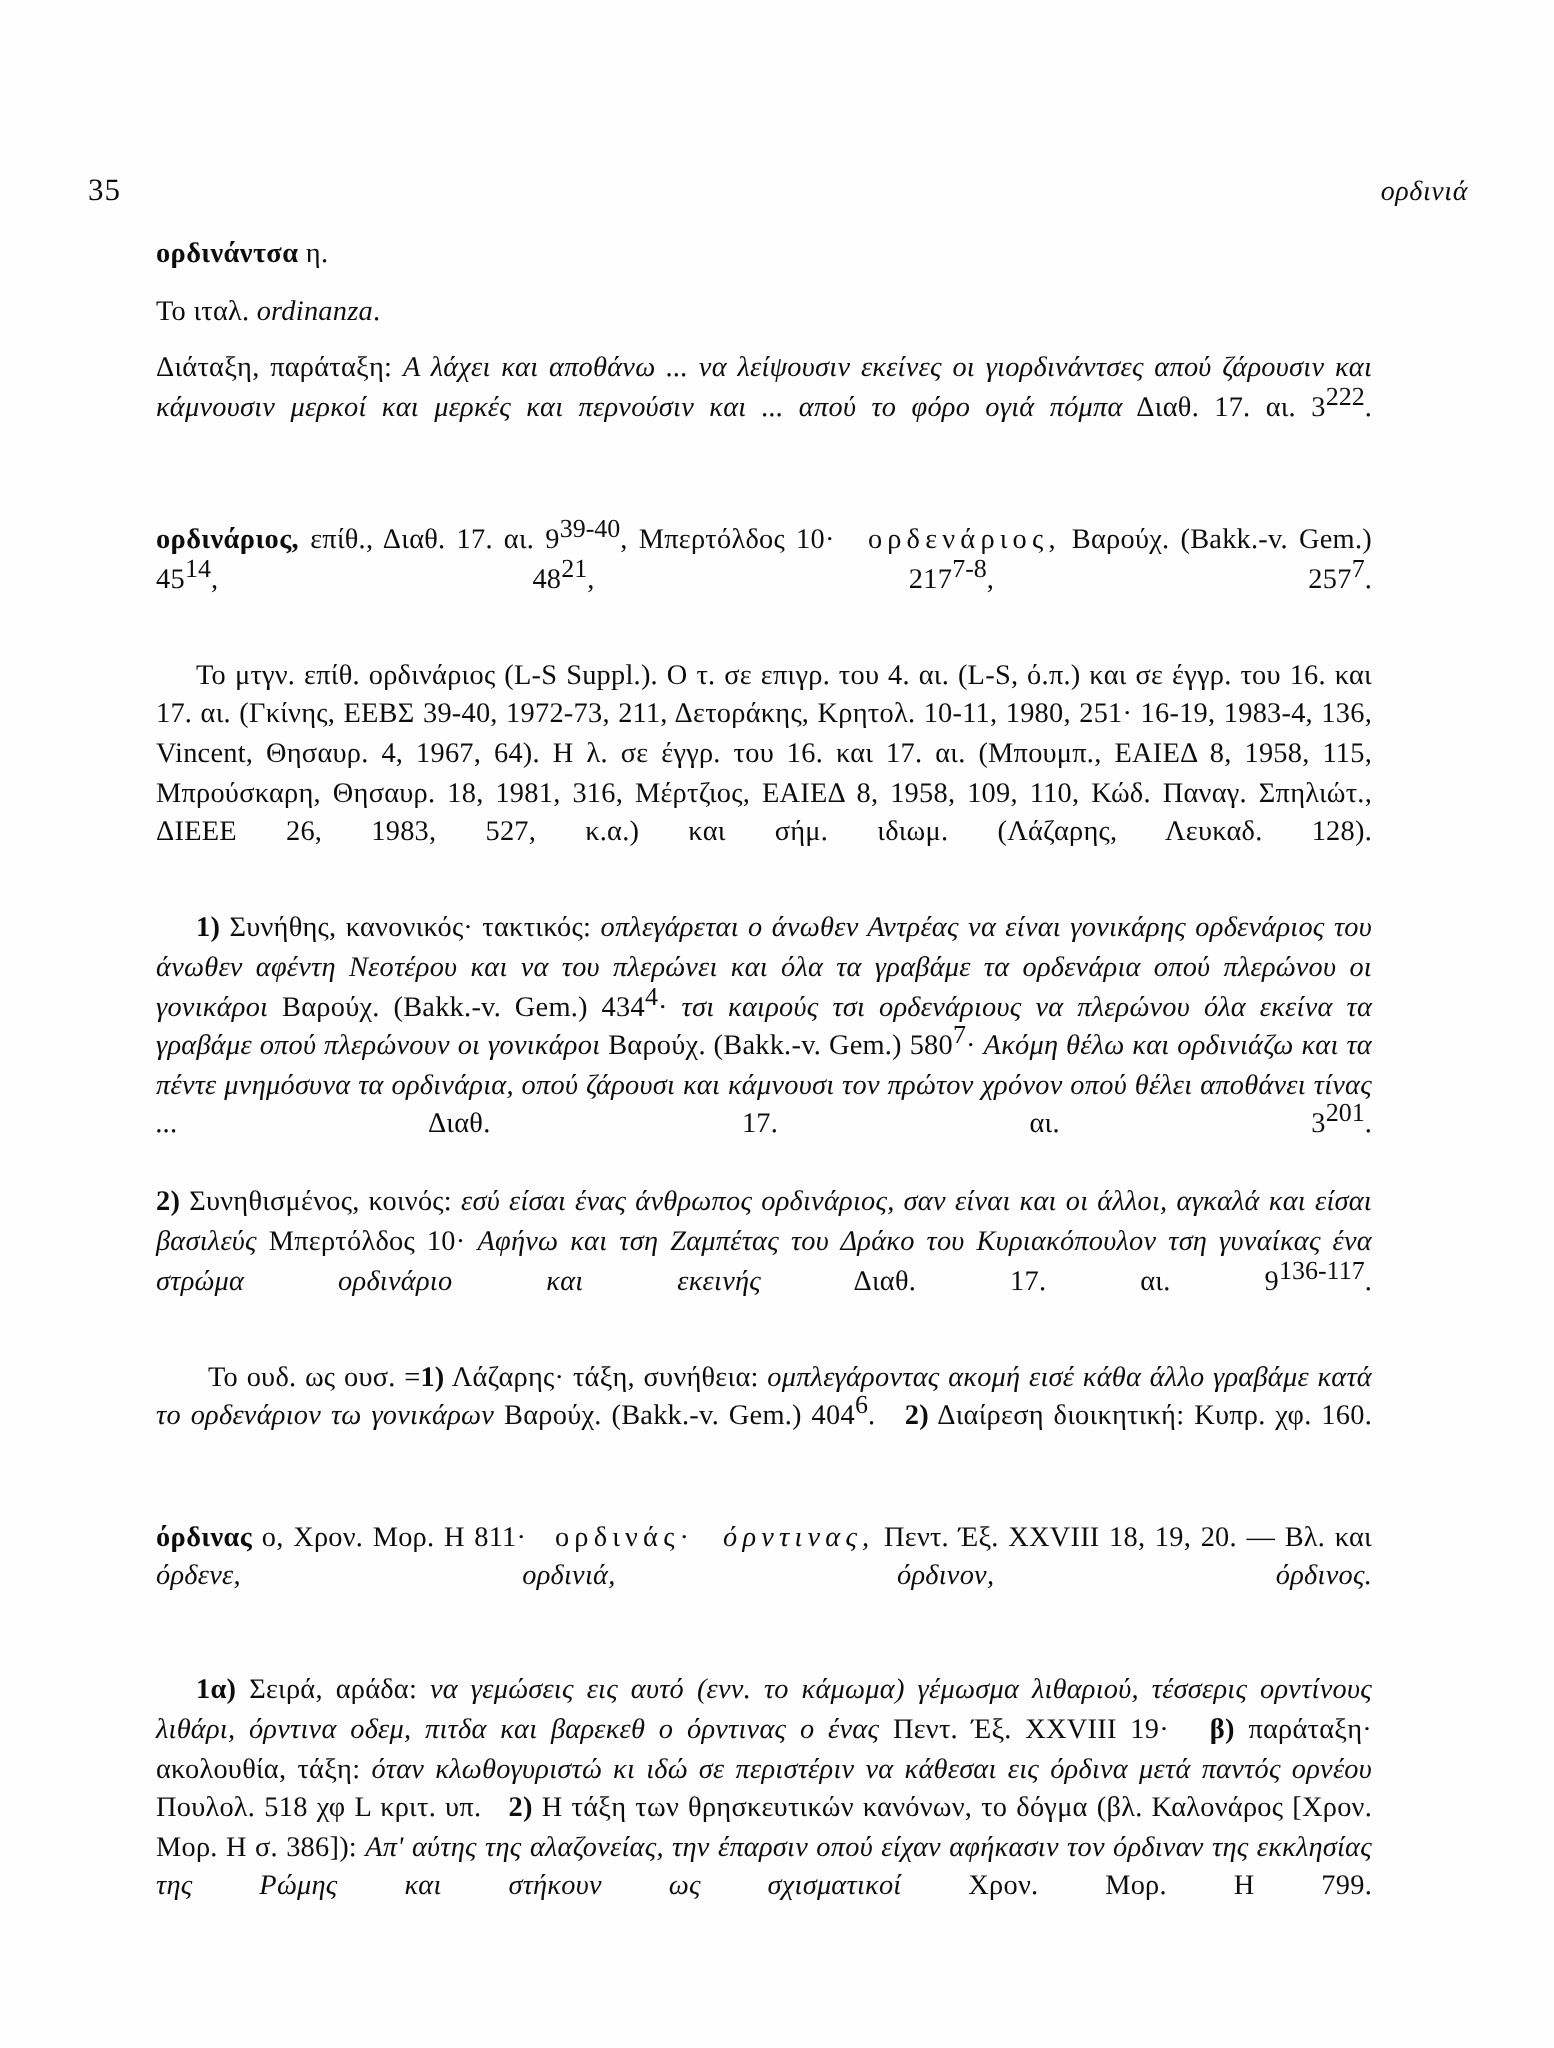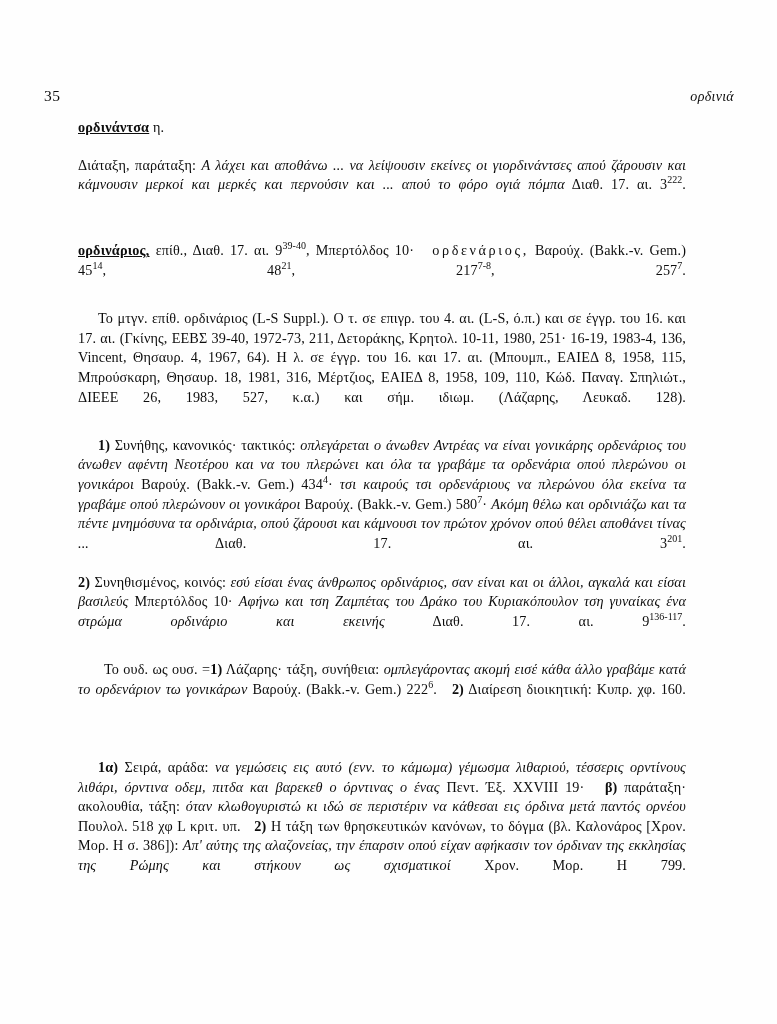--- a/index.html
+++ b/index.html
@@ -72,31 +72,30 @@
   }
   .indent { text-indent: 20px; }
   .indent-lg { text-indent: 26px; }
   .gap-sm { height: 9px; }
   .gap-lg { height: 21px; }
   .gap-xl { height: 27px; }
   i, .it { font-style: italic; }
   .lemma {
     font-weight: bold;
     letter-spacing: 0.2px;
-    text-decoration: underline;
   }
   .sp {
     letter-spacing: 2.6px;
   }
   .sp-i {
     letter-spacing: 2.6px;
     font-style: italic;
   }
   sup {
-    font-size: 10px;
+    font-size: 13px;
     vertical-align: super;
     line-height: 0;
     letter-spacing: 0;
   }
   .num { font-weight: bold; }
 </style>
 </head>
 <body style="background: rgb(254, 254, 254); color: rgb(13, 13, 13);">
 
 <div class="page">
@@ -107,20 +106,23 @@
   </div>
 
   <div class="column">
 
     <div class="entry">
       <p class="line">
         <span class="lemma">ορδινάντσα</span>
         <span>η.</span>
       </p>
       <div class="gap-sm"></div>
+      <p class="line">
+        Το ιταλ. <i>ordinanza</i>.
+      </p>
       <div class="gap-sm"></div>
       <p class="line just"><span>Διάταξη, παράταξη:</span>
         <i>Α λάχει και αποθάνω ... να λείψουσιν εκείνες οι γιορδινάντσες απού ζάρουσιν και κάμνουσιν μερκοί και μερκές και περνούσιν και ... απού το φόρο ογιά πόμπα</i>
         <span>Διαθ. 17. αι. 3</span><sup>222</sup><span>.</span>
       </p>
     </div>
 
     <div class="gap-xl"></div>
 
     <div class="entry">
@@ -149,30 +151,38 @@
         <i>εσύ είσαι ένας άνθρωπος ορδινάριος, σαν είναι και οι άλλοι, αγκαλά και είσαι βασιλεύς</i>
         <span>Μπερτόλδος 10·</span>
         <i>Αφήνω και τση Ζαμπέτας του Δράκο του Κυριακόπουλον τση γυναίκας ένα στρώμα ορδινάριο και εκεινής</i>
         <span>Διαθ. 17. αι. 9</span><sup>136-117</sup><span>.</span>
       </p>
       <div class="gap-sm"></div>
 
       <p class="line just indent-lg"><span>Το ουδ. ως ουσ. =</span><span class="num">1)</span>
         <span>Λάζαρης· τάξη, συνήθεια:</span>
         <i>ομπλεγάροντας ακομή εισέ κάθα άλλο γραβάμε κατά το ορδενάριον τω γονικάρων</i>
-        <span>Βαρούχ. (Bakk.-v. Gem.) 222</span><sup>6</sup><span>.</span>
+        <span>Βαρούχ. (Bakk.-v. Gem.) 404</span><sup>6</sup><span>.</span>
         &nbsp;&nbsp;<span class="num">2)</span>
         <span>Διαίρεση διοικητική:</span>
         <span>Κυπρ. χφ. 160.</span>
       </p>
     </div>
 
     <div class="gap-lg"></div>
 
     <div class="entry">
+      <p class="line just"><span class="lemma">όρδινας</span>
+        <span>ο,</span>
+        <span>Χρον. Μορ. Η 811·</span>
+        &nbsp;&nbsp;<span class="sp">ορδινάς·</span>
+        &nbsp;&nbsp;<span class="sp-i">όρντινας,</span>
+        <span>Πεντ. Έξ. XXVIII 18, 19, 20.</span>
+        <span>— Βλ. και <i>όρδενε, ορδινιά, όρδινον, όρδινος.</i></span>
+      </p>
       <div class="gap-sm"></div>
       <div class="gap-sm"></div>
 
       <p class="line just indent"><span class="num">1α)</span>
         <span>Σειρά, αράδα:</span>
         <i>να γεμώσεις εις αυτό (ενν. το κάμωμα) γέμωσμα λιθαριού, τέσσερις ορντίνους λιθάρι, όρντινα οδεμ, πιτδα και βαρεκεθ ο όρντινας ο ένας</i>
         <span>Πεντ. Έξ. XXVIII 19·</span>
         &nbsp;&nbsp;<span class="num">β)</span>
         <span>παράταξη· ακολουθία, τάξη:</span>
         <i>όταν κλωθογυριστώ κι ιδώ σε περιστέριν    να κάθεσαι εις όρδινα μετά παντός ορνέου</i>

